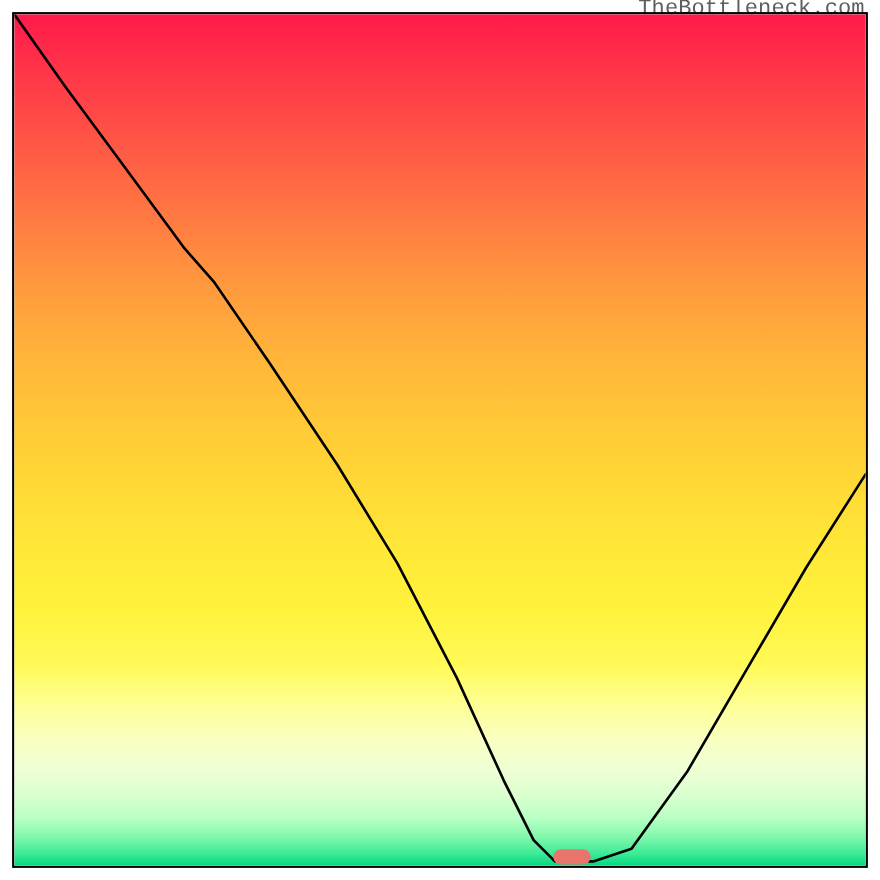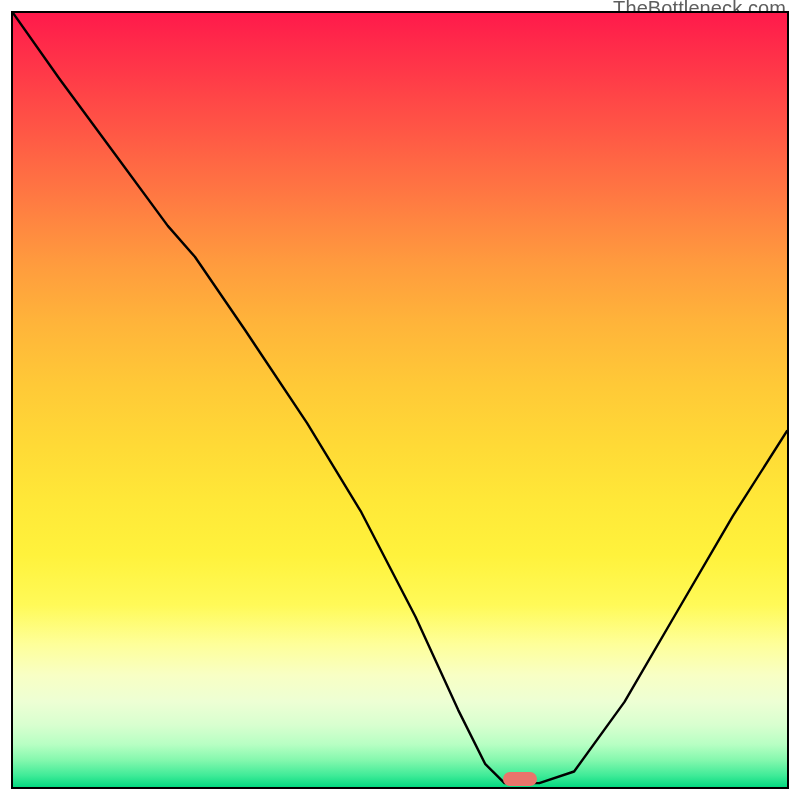--- a/index.html
+++ b/index.html
@@ -8,20 +8,21 @@
     width: 800px;
     height: 800px;
     background: #ffffff;
     overflow: hidden;
     font-family: Arial, Helvetica, sans-serif;
   }
   .stage {
     position: relative;
     width: 800px;
     height: 800px;
+    font-family: Liberation Mono, monospace;
   }
   .frame {
     position: absolute;
     left: 11px;
     top: 11px;
     width: 778px;
     height: 778px;
     box-sizing: border-box;
     border: 2px solid #000;
     overflow: hidden;

